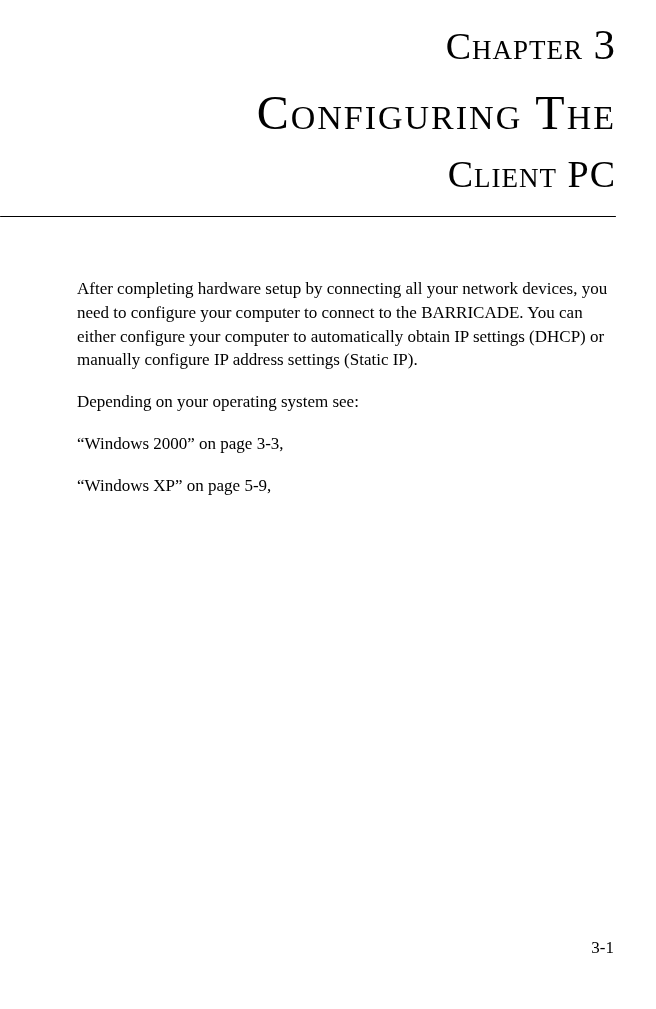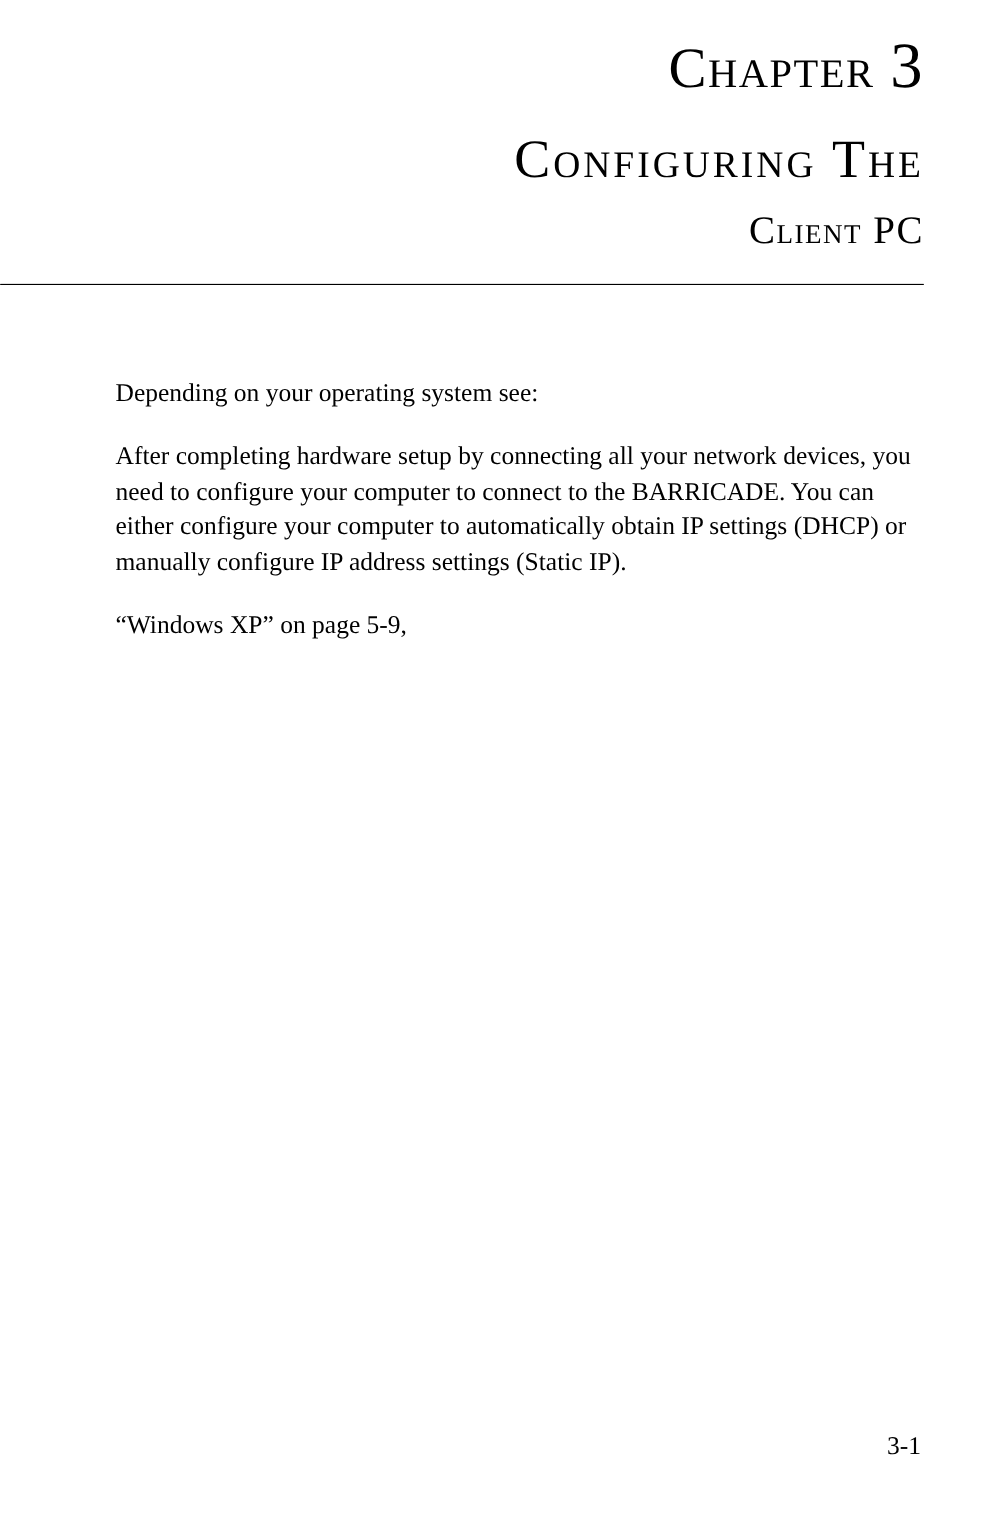--- a/index.html
+++ b/index.html
@@ -29,65 +29,66 @@
       font-size: 38px;
       font-weight: normal;
       letter-spacing: 1px;
       margin-bottom: 16px;
       font-variant: small-caps;
     }
     .chapter-number .num {
       font-size: 43px;
     }
     .chapter-title-line1 {
-      font-size: 36px;
+      font-size: 48px;
       font-weight: normal;
       letter-spacing: 2px;
       margin-bottom: 12px;
       font-variant: small-caps;
     }
     .chapter-title-line2 {
-      font-size: 26px;
+      font-size: 38px;
       font-weight: normal;
       letter-spacing: 1px;
       font-variant: small-caps;
     }
     .rule {
       border: none;
       border-top: 1.5px solid #000000;
       margin-top: 13px;
       margin-bottom: 60px;
       margin-left: -77px;
       width: calc(100% + 77px);
     }
     .body-text {
       font-size: 17px;
       line-height: 1.4;
       margin-bottom: 18px;
     }
     .page-number {
       position: absolute;
-      bottom: 35px;
+      bottom: 51px;
       right: 42px;
       font-size: 17px;
     }
   </style>
 </head>
 <body>
 
 <div class="page">
   <div class="chapter-header">
     <div class="chapter-number">
       <span>Chapter</span>
       <span class="num">3</span>
     </div>
     <div class="chapter-title-line1">Configuring The</div>
     <div class="chapter-title-line2">Client PC</div>
   </div>
 
   <hr class="rule">
 
+  <p class="body-text">After completing hardware setup by connecting all your network devices, you need to configure your computer to connect to the BARRICADE. You can either configure your computer to automatically obtain IP settings (DHCP) or manually configure IP address settings (Static IP).</p>
   <p class="body-text">Depending on your operating system see:</p>
-  <p class="body-text">After completing hardware setup by connecting all your network devices, you need to configure your computer to connect to the BARRICADE. You can either configure your computer to automatically obtain IP settings (DHCP) or manually configure IP address settings (Static IP).</p>
+  <p class="body-text">“Windows 2000” on page 3-3,</p>
   <p class="body-text">“Windows XP” on page 5-9,</p>
 
   <div class="page-number">3-1</div>
 </div>
 
 </body></html>

